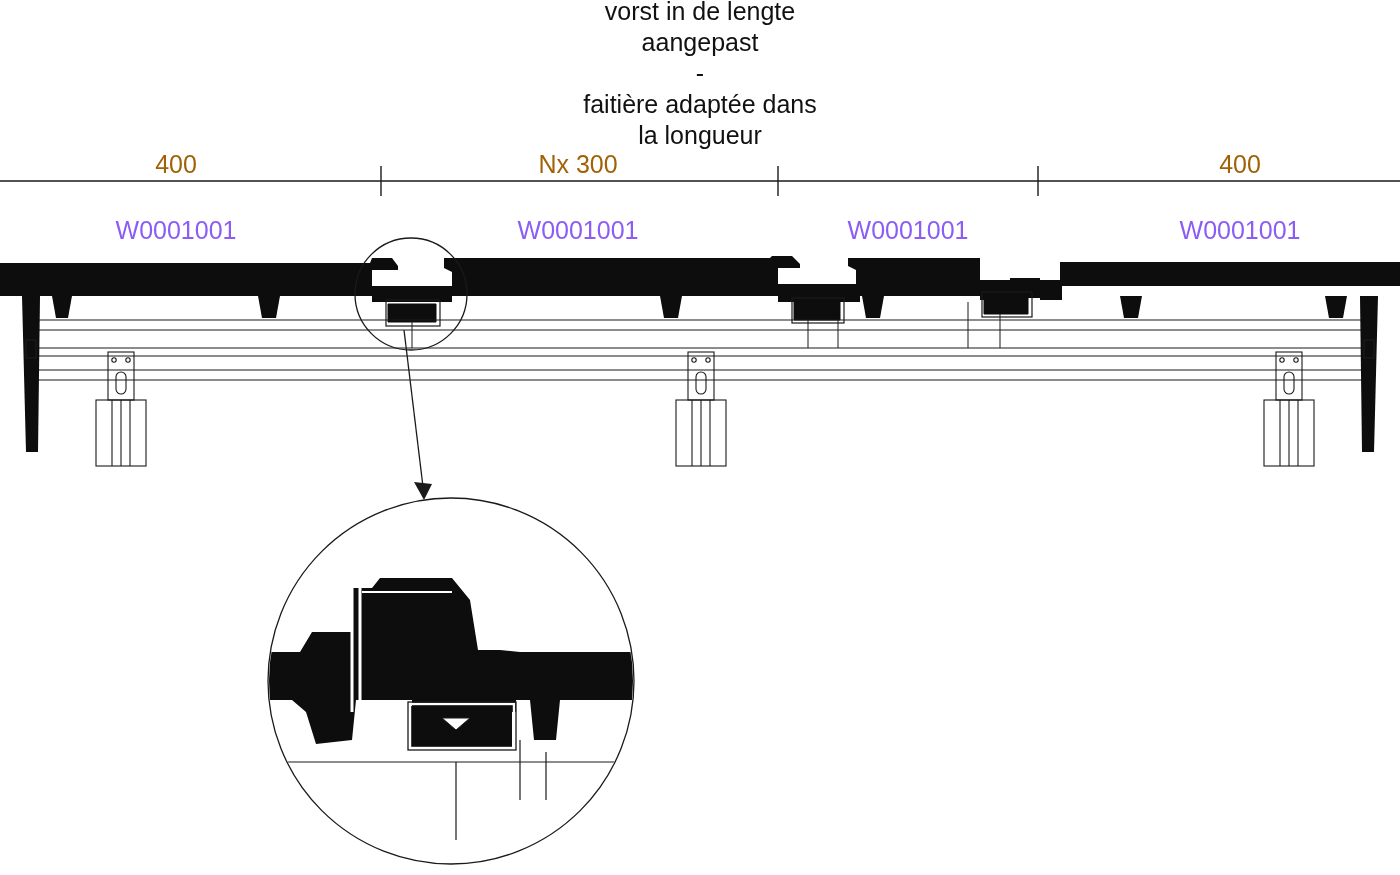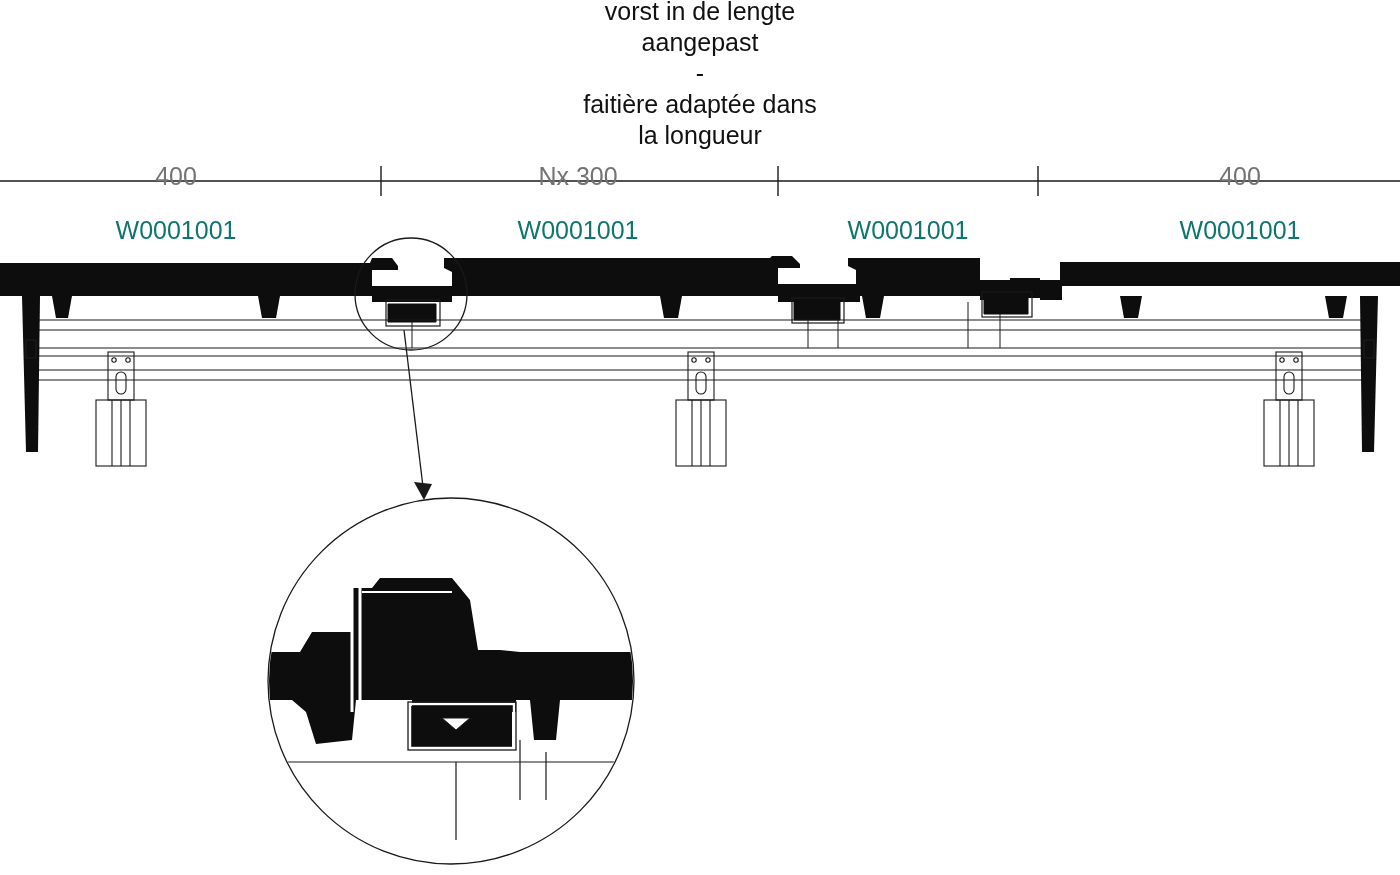--- a/index.html
+++ b/index.html
@@ -26,30 +26,29 @@
     width: 460px;
     text-align: center;
     font-size: 25px;
     line-height: 31px;
     color: #111;
     white-space: pre-line;
   }
   .dim-label {
     position: absolute;
     font-size: 25px;
-    color: #737373;
+    color: #a16207;
     text-align: center;
     white-space: nowrap;
     transform: translateX(-50%);
-    margin-top: 12px;
   }
   .code-label {
     position: absolute;
     font-size: 25px;
-    color: #0f766e;
+    color: #8b5cf6;
     text-align: right;
     white-space: nowrap;
     transform: translateX(-50%);
   }
   svg.draw {
     position: absolute;
     left: 0;
     top: 0;
     width: 1400px;
     height: 875px;

